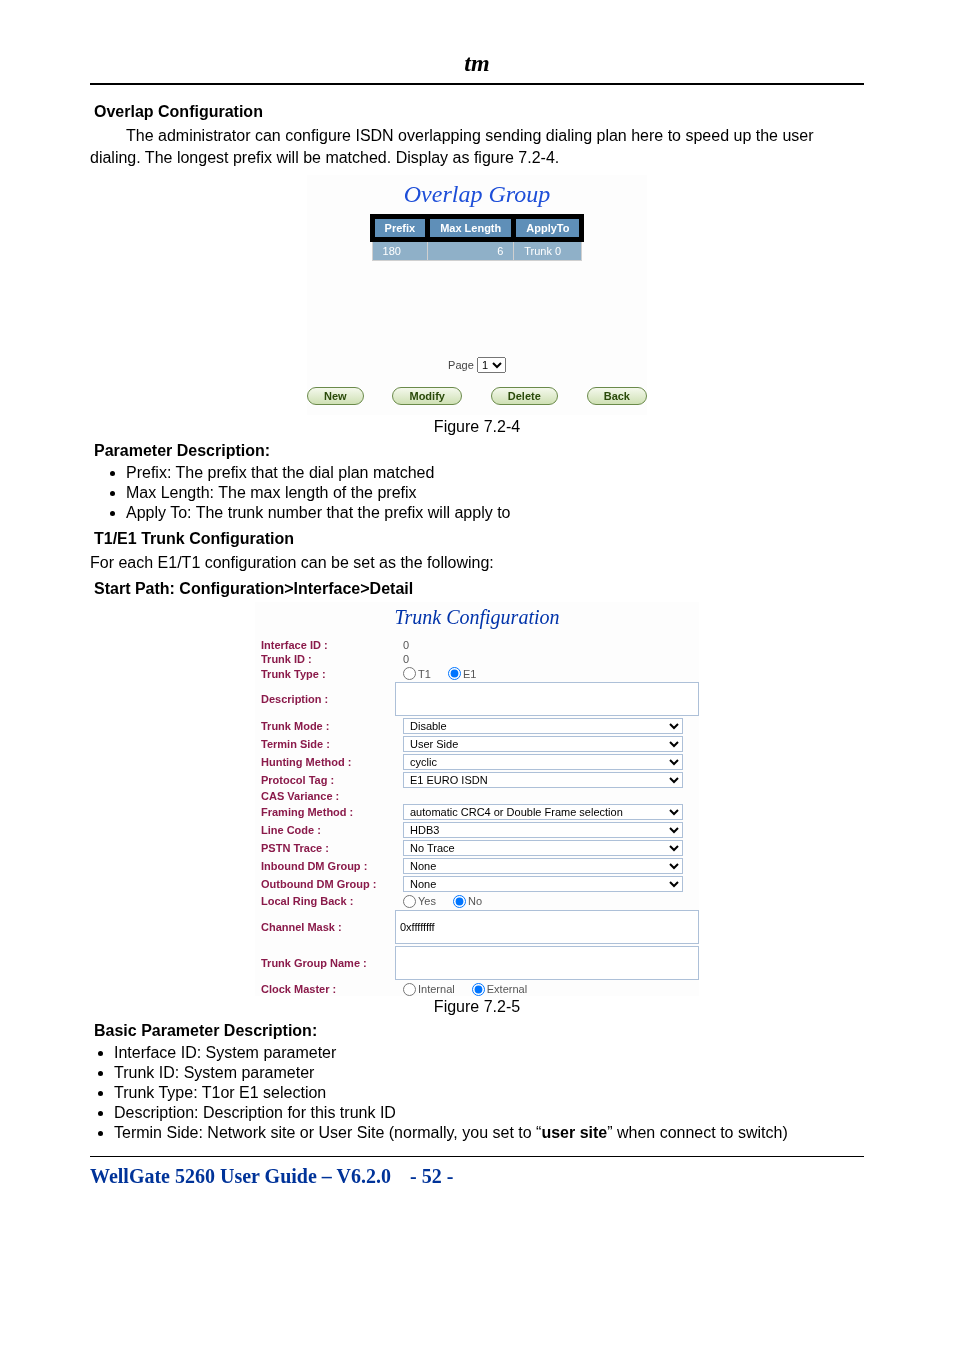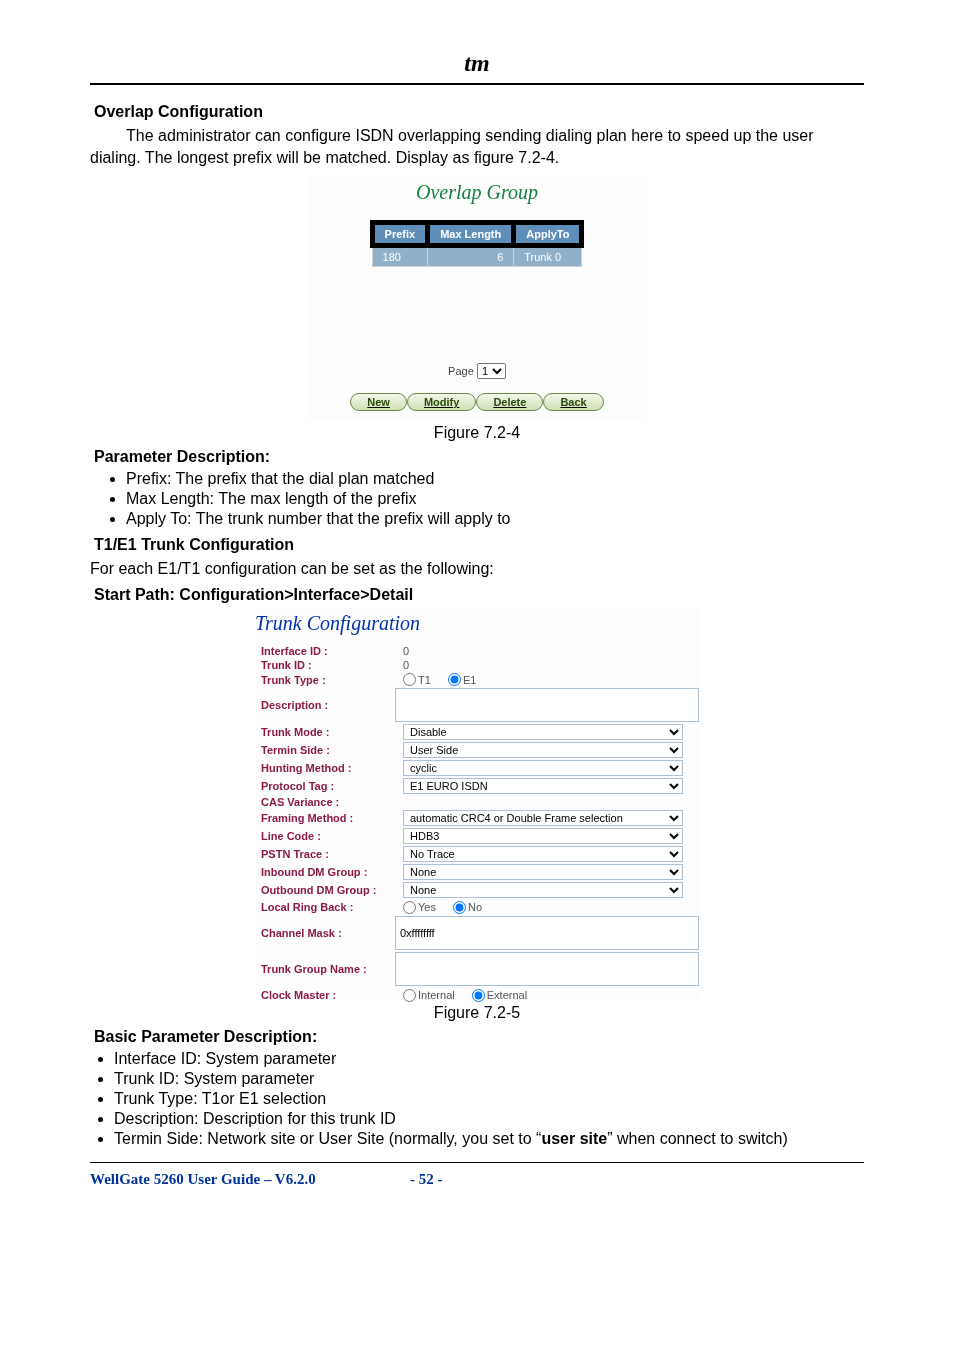--- a/index.html
+++ b/index.html
@@ -64,40 +64,40 @@
     list-style: disc;
   }
   .figcap {
     text-align: center;
     margin: 2px 0 6px 0;
   }
   .footer {
     color: #003399;
     font-weight: bold;
     font-family: "Times New Roman", serif;
-    font-size: 15px;
+    font-size: 20px;
     display: flex;
   }
   .footer .left { width: 320px; }
   .footer .center { width: 80px; }
 
   
   .og-box {
     width: 340px;
     margin: 4px auto 0 auto;
     background: #fdfdfd;
     border: 1px solid #fff;
   }
   .og-title {
     font-family: Georgia, serif;
     font-style: italic;
-    color: #15803d;
-    font-size: 20px;
+    color: #1d4ed8;
+    font-size: 24px;
     text-align: center;
-    padding: 6px 0 16px 0;
+    padding: 6px 0 6px 0;
   }
   .og-table {
     border-collapse: collapse;
     margin: 0 auto;
     font-size: 11px;
   }
   .og-table th {
     background: #5f8fb8;
     color: #fff;
     font-weight: bold;
@@ -118,23 +118,22 @@
     font-size: 11px;
     color: #444;
     margin-top: 96px;
     margin-bottom: 10px;
   }
   .og-page select {
     font-size: 11px;
   }
   .og-btns {
     display: flex;
-    justify-content: center;
+    justify-content: space-between;
     padding: 4px 0 10px 0;
-    text-decoration: underline;
   }
   .og-btn {
     font-size: 11px;
     font-weight: bold;
     padding: 2px 16px;
     border-radius: 10px;
     border: 1px solid #6a8a4a;
     background: linear-gradient(#f4f8ec, #cfe0b4);
     color: #2a4a0a;
     cursor: pointer;
@@ -145,20 +144,21 @@
     width: 444px;
     margin: 2px auto 0 auto;
     background: #fdfdfd;
     font-size: 11px;
   }
   .tc-title {
     font-family: Georgia, serif;
     font-style: italic;
     color: #0033aa;
     font-size: 20px;
+    text-align: center;
     padding: 4px 0 8px 0;
   }
   .tc-row {
     display: flex;
     align-items: center;
     margin: 2px 0;
   }
   .tc-label {
     width: 142px;
     color: #8a1a4a;

